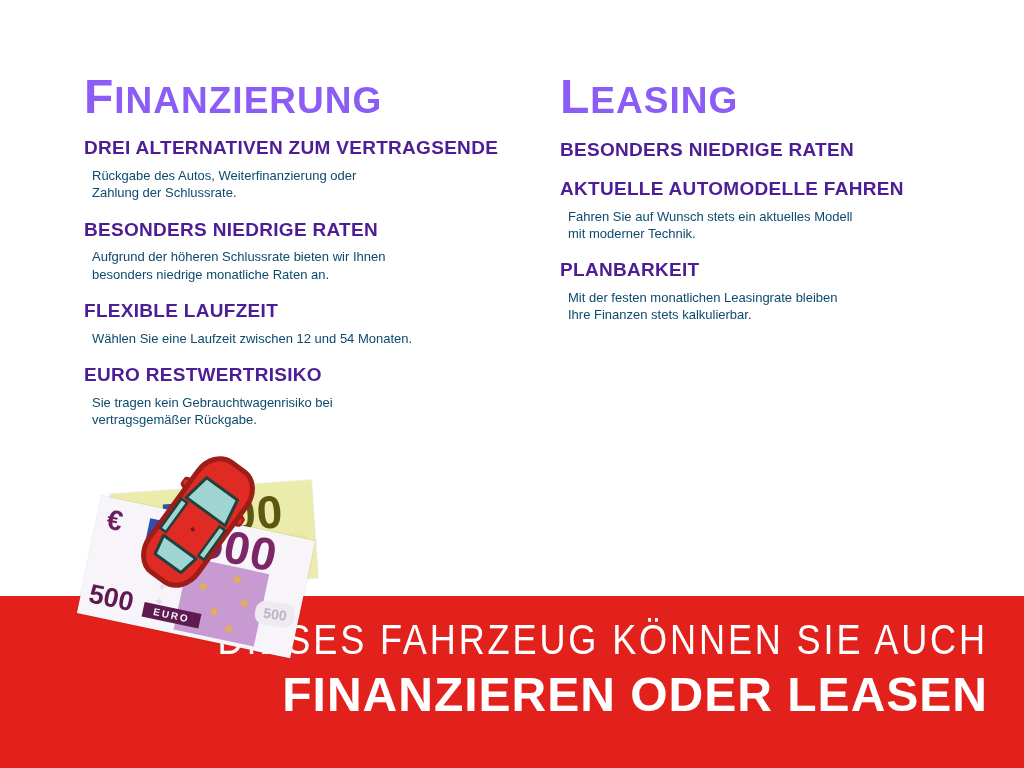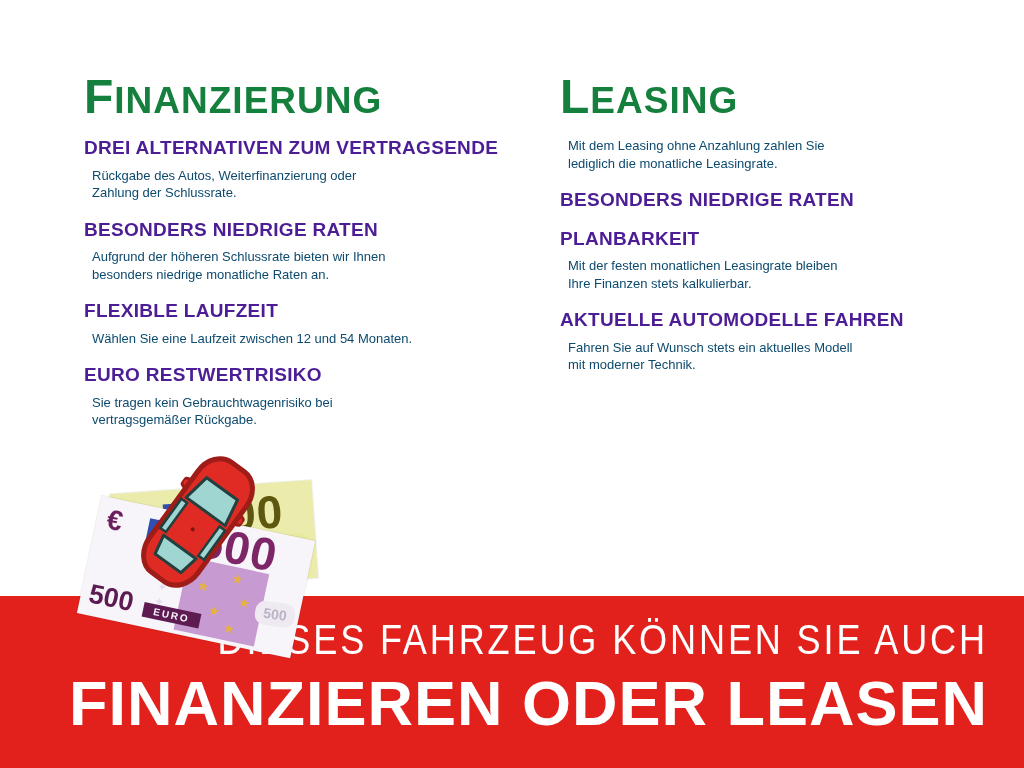--- a/index.html
+++ b/index.html
@@ -11,21 +11,21 @@
   }
 
   
   .col { position:absolute; top:72px; }
   .col.left  { left:84px;  width:445px; }
   .col.right { left:560px; width:430px; }
 
   .col-title {
     margin:0 0 15px 0;
     font-size:37px; font-weight:bold; letter-spacing:1px;
-    color:#15803d; line-height:1.05;
+    color:#8b5cf6; line-height:1.05;
   }
   .col-title::first-letter { font-size:48px; }
 
   .sec { margin-bottom:17px; }
   .sec h2 {
     margin:0 0 4px 0;
     font-size:19px; font-weight:bold; letter-spacing:0.3px;
     color:#4c1d95; line-height:1.15;
   }
   .sec p {
@@ -42,21 +42,21 @@
   .banner-text {
     position:absolute; right:36px; top:20px; text-align:right; color:#ffffff;
   }
   .banner-line1 {
     display:inline-block; white-space:nowrap;
     font-size:38px; font-weight:normal; letter-spacing:3px;
     transform:scale(0.95,1.12); transform-origin:right top;
   }
   .banner-line2 {
     display:block; white-space:nowrap; margin-top:8px;
-    font-size:63px; font-weight:bold; letter-spacing:1px;
+    font-size:48px; font-weight:bold; letter-spacing:1px;
   }
 
   
   .illus { position:absolute; left:75px; top:445px; width:300px; height:235px; z-index:2; }
 
   .note { position:absolute; box-shadow:0 0 0 1px rgba(0,0,0,0.06); }
 
   .note200 {
     left:38px; top:42px; width:202px; height:98px;
     background:#ebecab; transform:rotate(-4deg); z-index:1;
@@ -116,35 +116,33 @@
     <h2>EURO RESTWERTRISIKO</h2>
     <p>Sie tragen kein Gebrauchtwagenrisiko bei
 vertragsgemäßer Rückgabe.</p>
   </div>
 </section>
 
 <section class="col right">
   <h1 class="col-title">LEASING</h1>
 
   <div class="sec">
-    <p>Mit dem Leasing ohne Anzahlung zahlen Sie
-lediglich die monatliche Leasingrate.</p>
   </div>
   <div class="sec">
     <h2>BESONDERS NIEDRIGE RATEN</h2>
+  </div>
+  <div class="sec">
+    <h2>AKTUELLE AUTOMODELLE FAHREN</h2>
+    <p>Fahren Sie auf Wunsch stets ein aktuelles Modell
+mit moderner Technik.</p>
   </div>
   <div class="sec">
     <h2>PLANBARKEIT</h2>
     <p>Mit der festen monatlichen Leasingrate bleiben
 Ihre Finanzen stets kalkulierbar.</p>
-  </div>
-  <div class="sec">
-    <h2>AKTUELLE AUTOMODELLE FAHREN</h2>
-    <p>Fahren Sie auf Wunsch stets ein aktuelles Modell
-mit moderner Technik.</p>
   </div>
 </section>
 
 <div class="illus">
 
   <div class="note note200">
     <span class="euro">€</span>
     <span class="flag">★</span>
     <span class="big">200</span>
     <span class="band">

